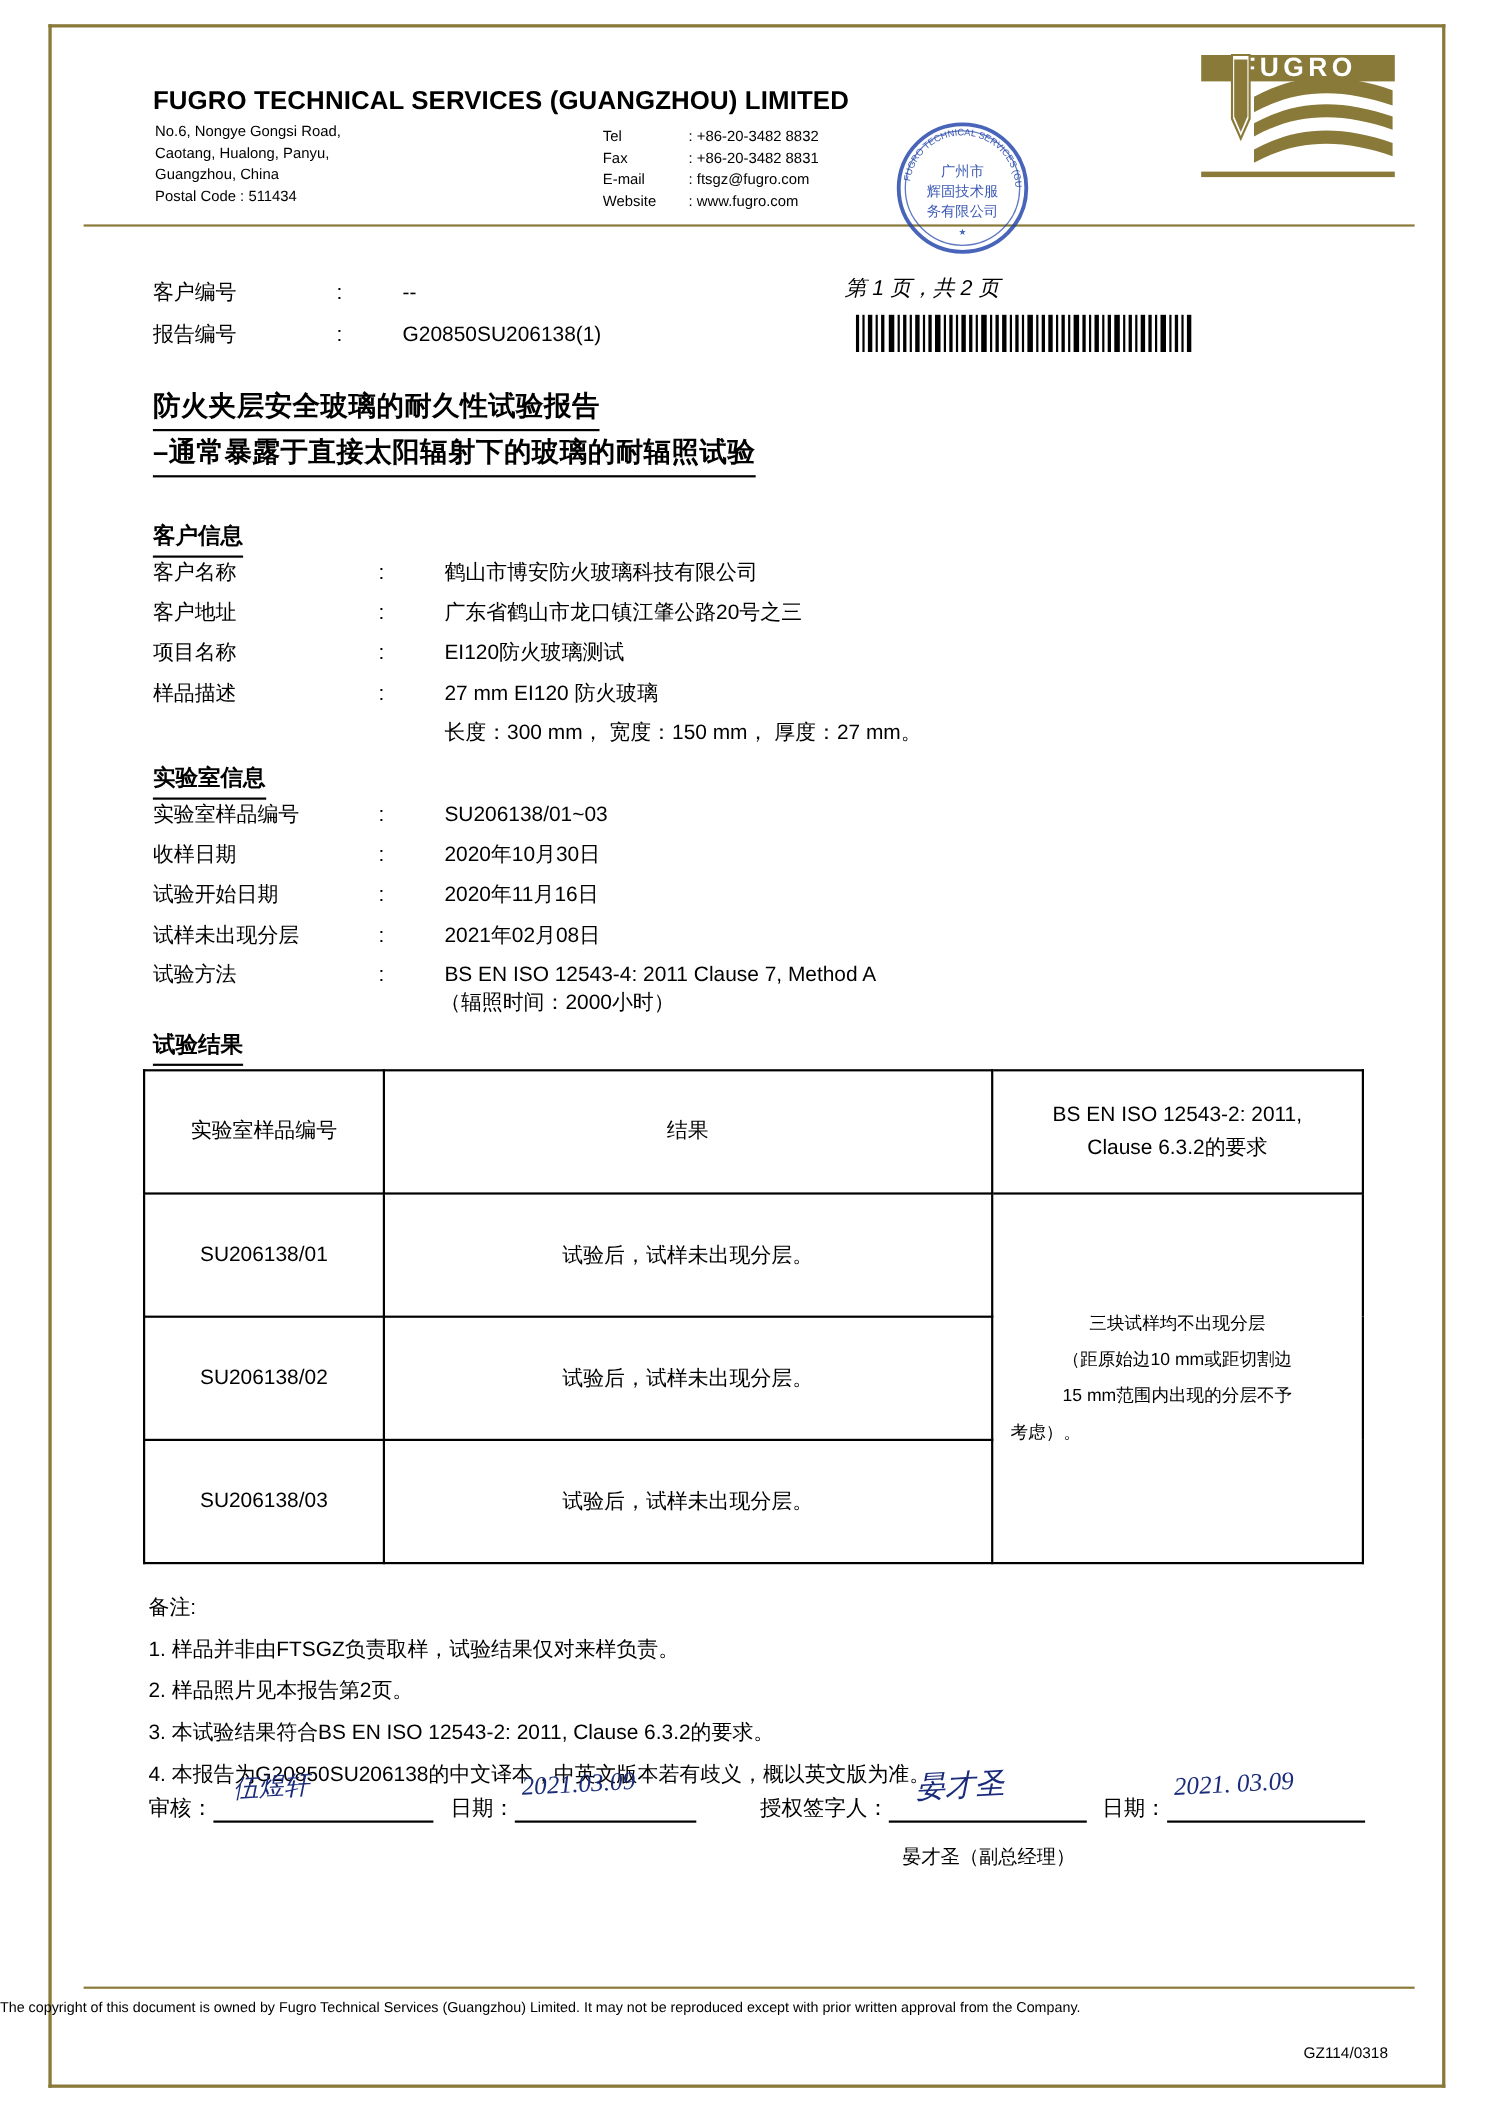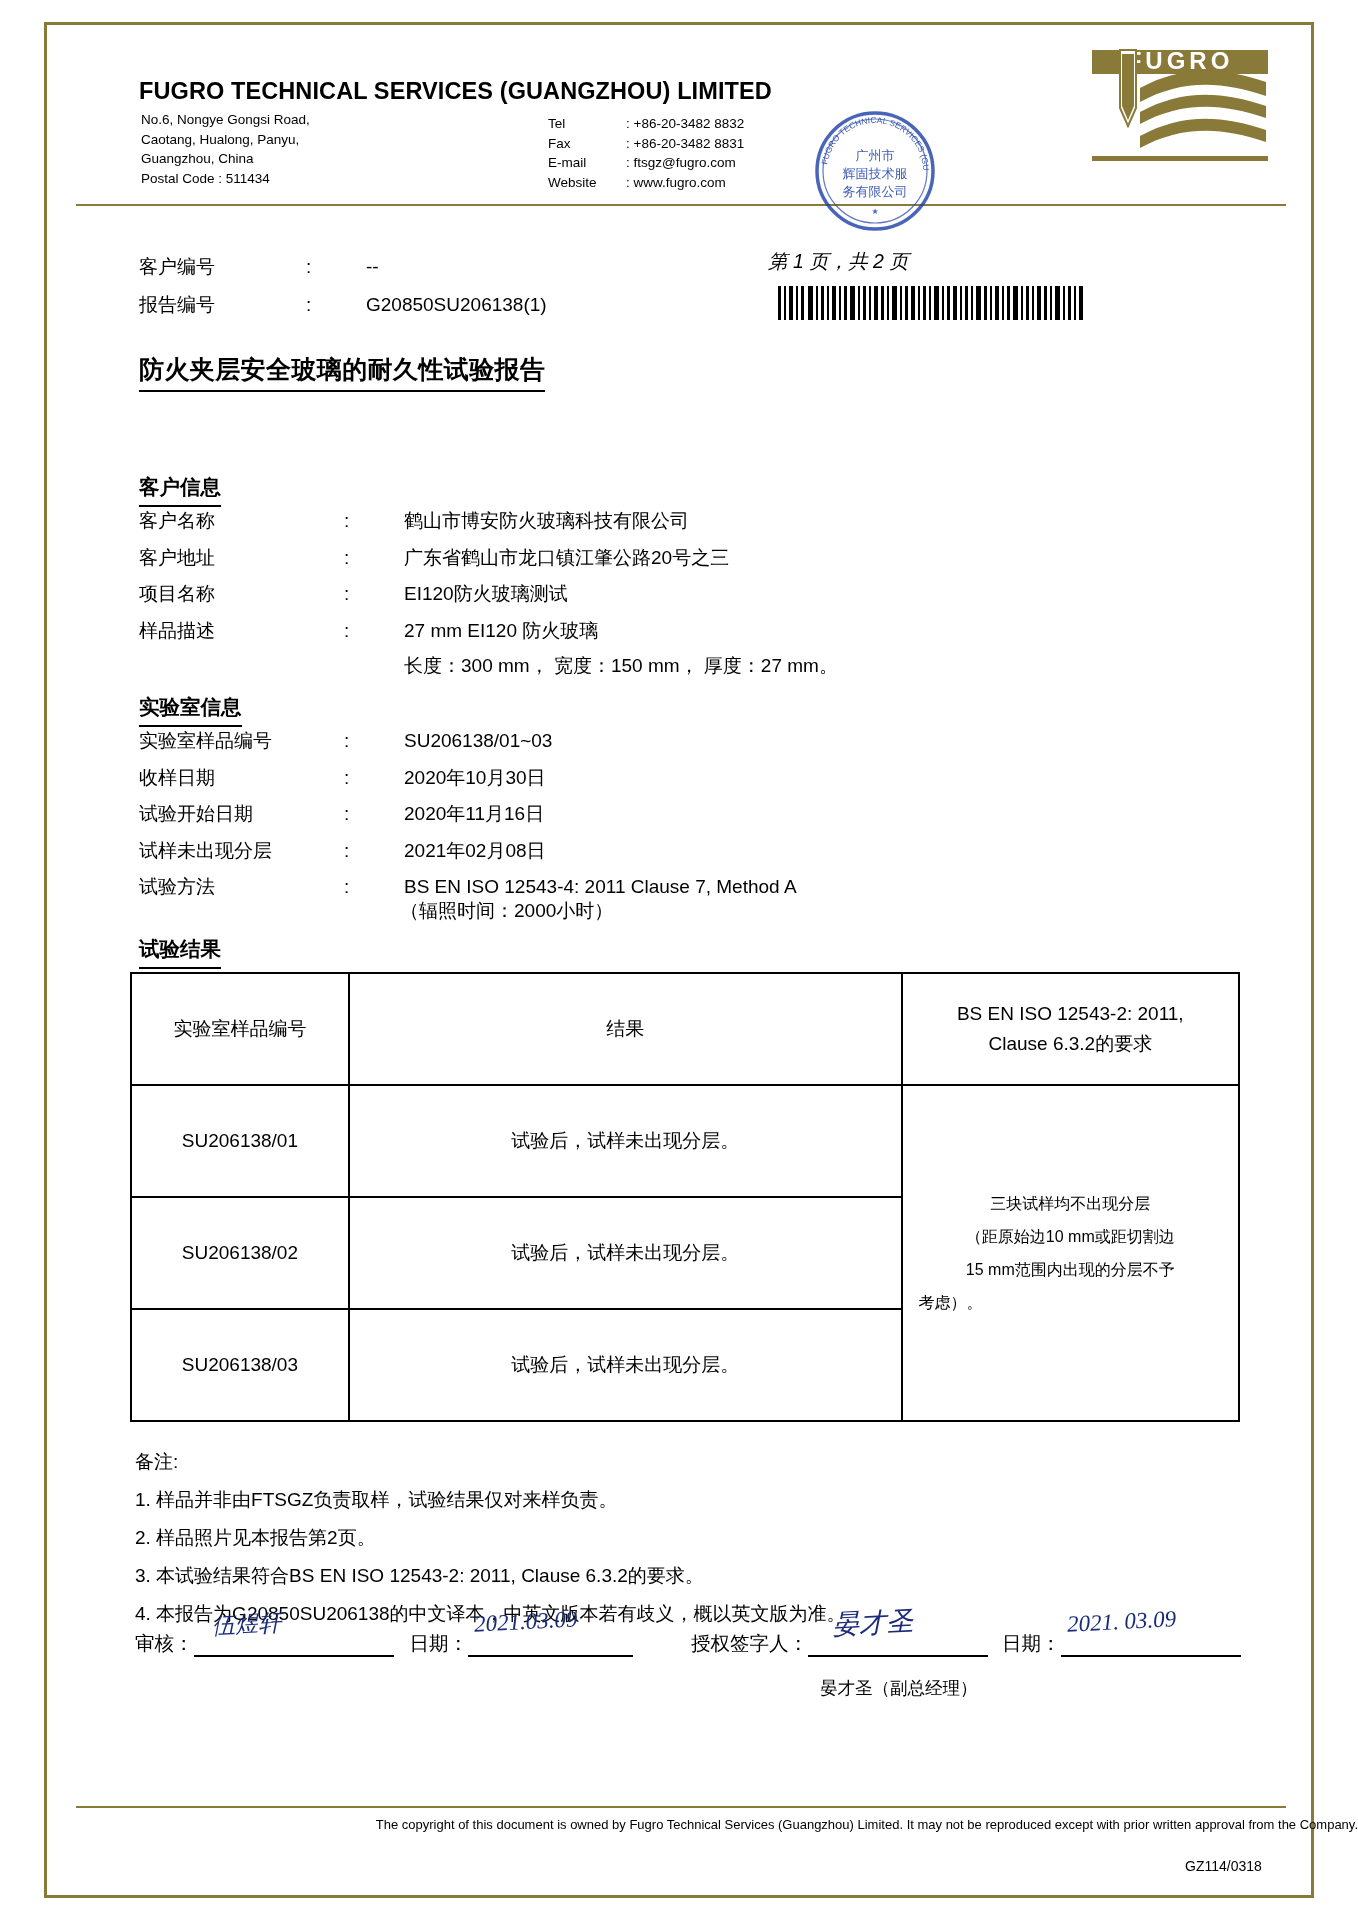--- a/index.html
+++ b/index.html
@@ -214,21 +214,21 @@
   .foot-rule {
     position: absolute;
     left: 76px; top: 1806px;
     width: 1210px; height: 2px;
     background: #8a7a3a;
   }
   .foot-txt {
     position: absolute;
     left: 0; top: 1817px;
     width: 1358px;
-    text-align: right;
+    text-align: left;
     font-size: 13px;
   }
   .foot-code {
     position: absolute;
     left: 1185px; top: 1858px;
     font-size: 14px;
   }
 </style>
 </head>
 <body>
@@ -356,20 +356,21 @@
       <rect x="277" y="0" width="5" height="34" fill="#000"></rect>
       <rect x="285" y="0" width="2" height="34" fill="#000"></rect>
       <rect x="290" y="0" width="3" height="34" fill="#000"></rect>
       <rect x="296" y="0" width="2" height="34" fill="#000"></rect>
       <rect x="301" y="0" width="4" height="34" fill="#000"></rect>
     </svg>
   </div>
 
   <div class="doctitle">
     <div><span class="underline">防火夹层安全玻璃的耐久性试验报告</span></div>
+    <div><span class="underline">–通常暴露于直接太阳辐射下的玻璃的耐辐照试验</span></div>
   </div>
 
   <div class="sect-h" style="left:139px; top:473px;">客户信息</div>
 
   <div class="rows" style="left:139px; top:503px;">
     <div>
       <span class="lbl">客户名称</span><span class="col">:</span><span class="val">鹤山市博安防火玻璃科技有限公司</span>
     </div>
     <div>
       <span class="lbl">客户地址</span><span class="col">:</span><span class="val">广东省鹤山市龙口镇江肇公路20号之三</span>

